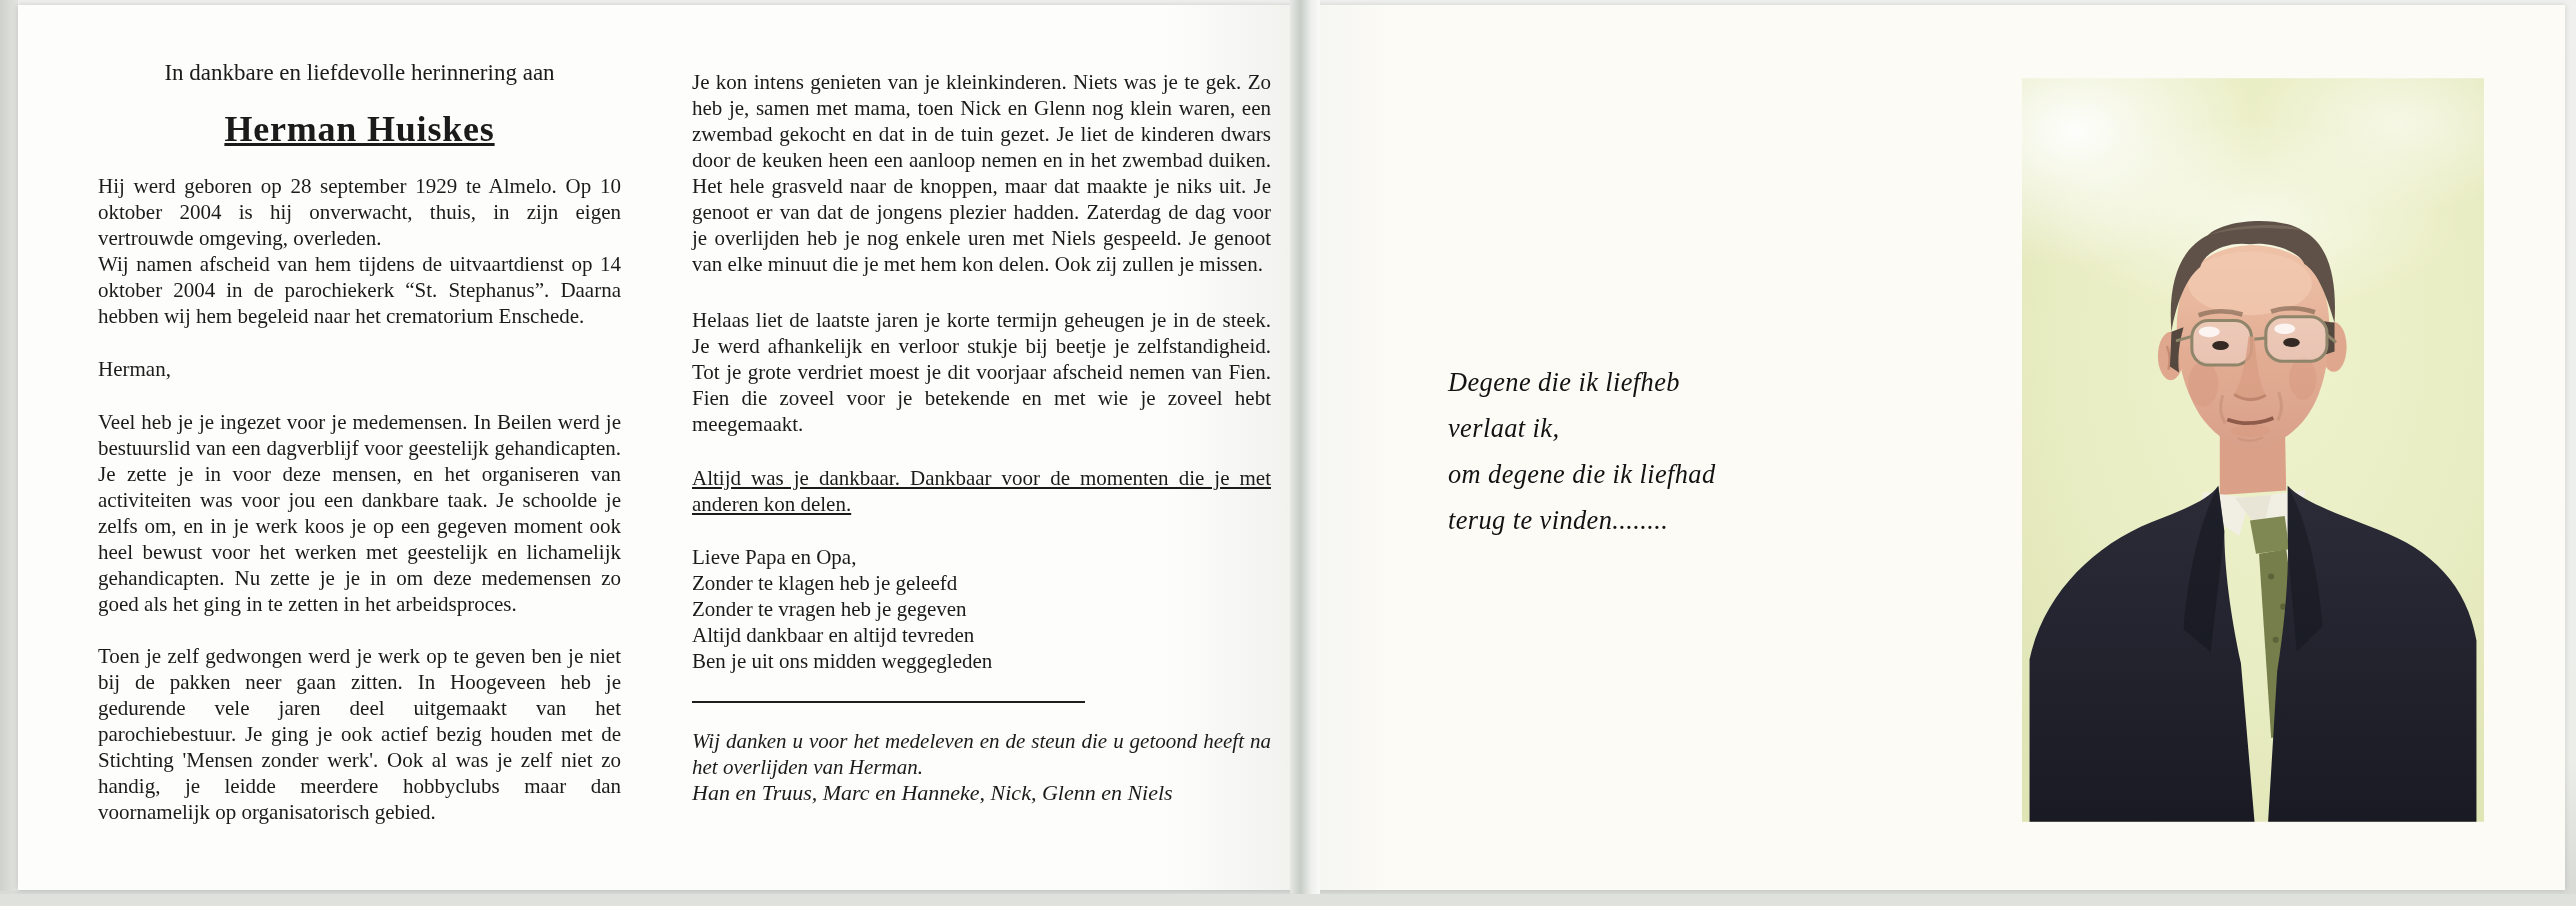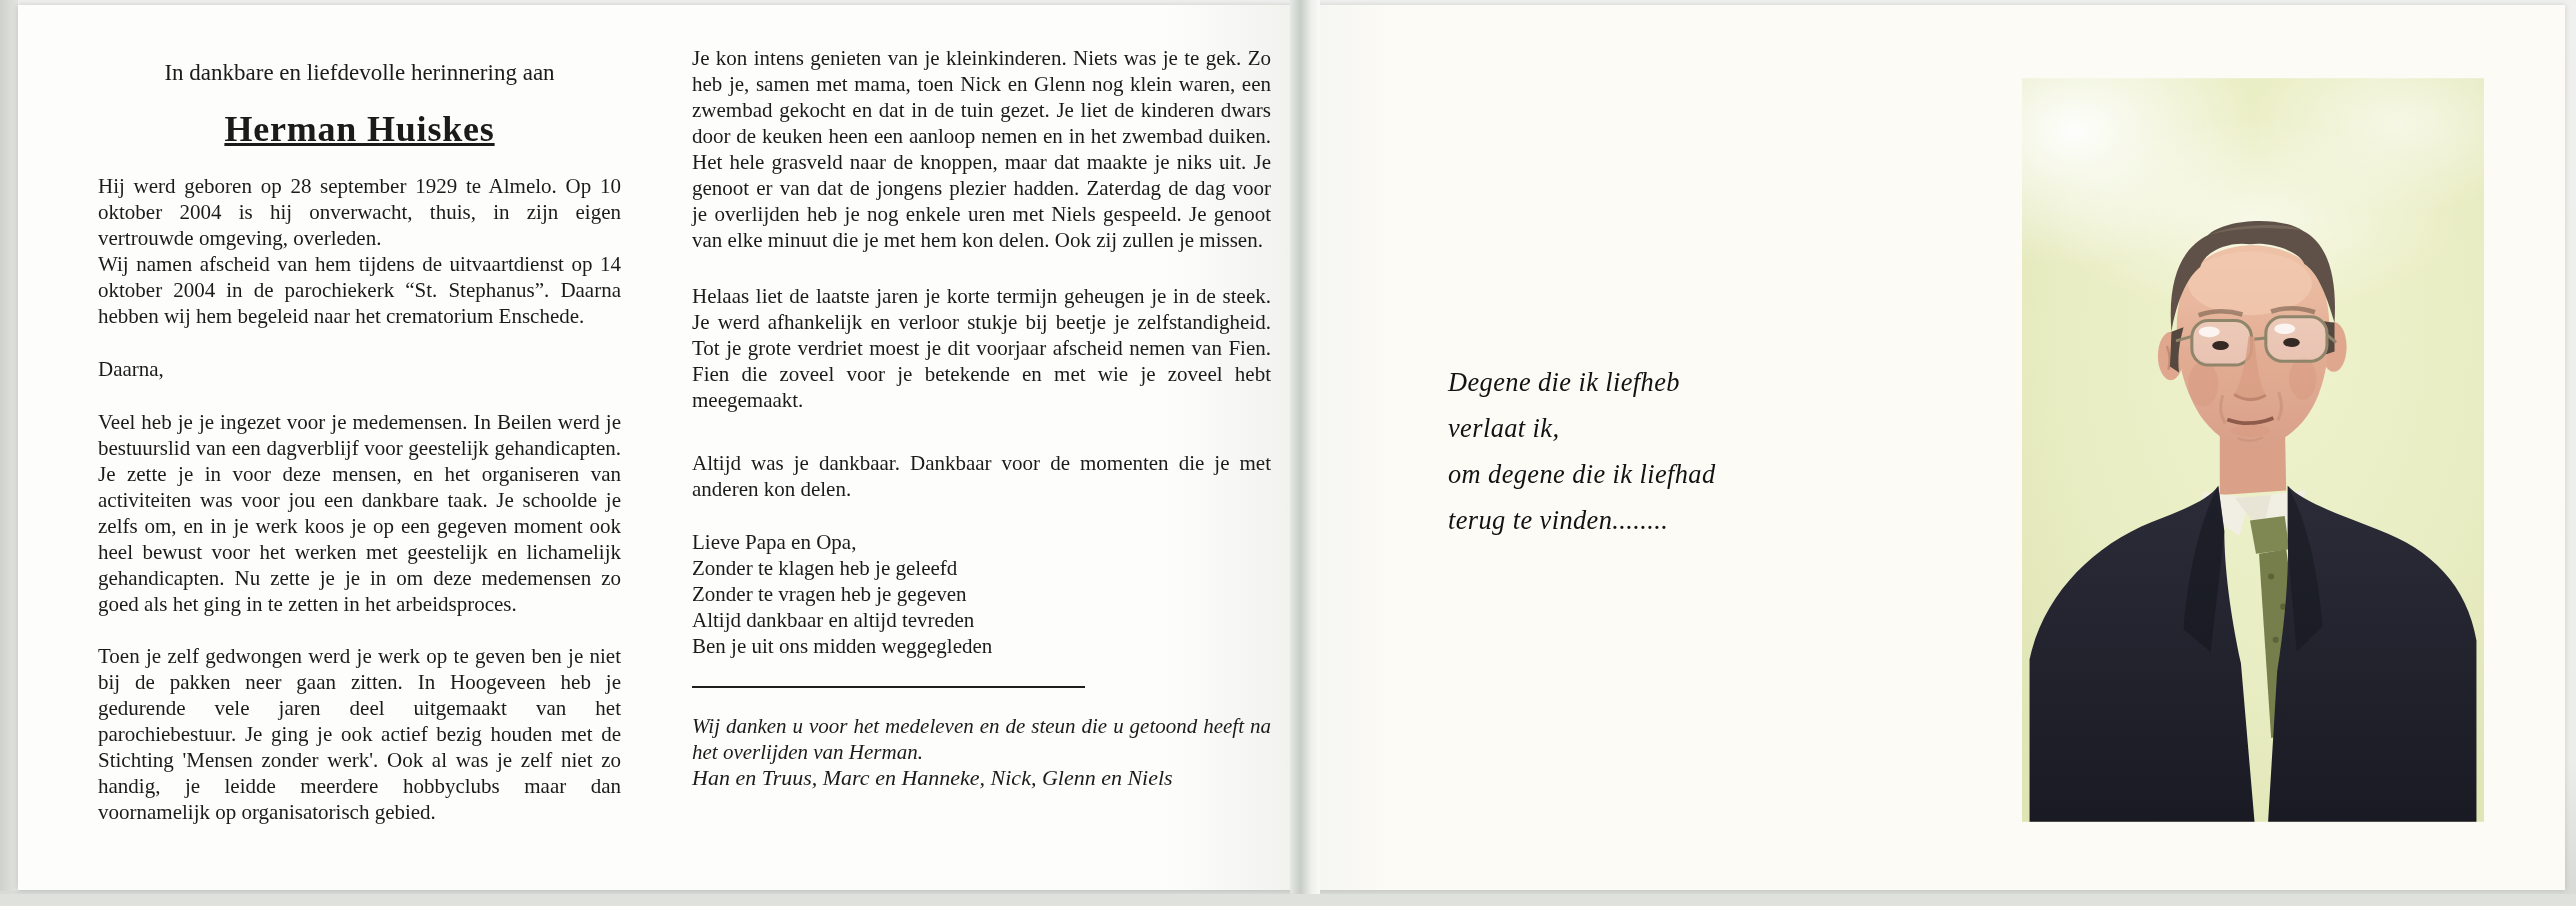--- a/index.html
+++ b/index.html
@@ -26,31 +26,31 @@
     left:1317px; width:1248px;
     background:linear-gradient(to right,#f6f6f2 0%,#fcfbf6 6%,#fcfbf6 100%);
     box-shadow:0 0 6px rgba(0,0,0,.14);
   }
   .fold {
     position:absolute; left:1290px; top:0; width:30px; height:907px;
     background:linear-gradient(to right,#e6e8e3 0%,#c7cdc7 35%,#eef0ec 72%,#f9f9f6 100%);
   }
   .col { position:absolute; text-align:justify; font-size:21px; line-height:26px; }
   .col1 { left:80px; top:39px;  width:523px; }
-  .col2 { left:674px; top:40px;  width:579px; }
+  .col2 { left:674px; top:64px;  width:579px; }
   .memorial-header { text-align:center; font-size:23px; margin:16.6px 0 0; }
   .memorial-title  { text-align:center; font-size:36px; line-height:41px; font-weight:bold; letter-spacing:0.8px; margin:23px 0 0;text-decoration:underline; }
   .p1a        { margin-top:23px;font-family:Liberation Serif, serif; }
   .p1b        { margin-top:0; }
   .salutation { margin-top:27px; text-align:left; }
   .p2         { margin-top:27px; }
   .p3         { margin-top:26px; }
   .c2p1 { margin-top:0; }
   .c2p2 { margin-top:30px; }
-  .c2p3 { margin-top:37px; }
+  .c2p3 { margin-top:28px;text-decoration:underline; }
   .poem { margin-top:27px; text-align:left; }
   .rule { margin-top:27px; width:393px; height:0; border-top:2.3px solid #1e1e1e; }
   .thanks    { margin-top:25px; font-style:italic; }
   .signature { font-style:italic; font-size:22px; text-align:left; }
   .quote {
     position:absolute; left:131px; top:354px;
     font-style:italic; font-size:26.4px; line-height:46px; letter-spacing:0.4px; color:#121212;
   }
   .photo-frame { position:absolute; left:705px; top:73px; width:462px; height:744px; }
   .photo-frame svg { display:block; width:462px; height:744px; }
@@ -63,21 +63,21 @@
   <div class="edge-strip-left"></div>
   <div class="edge-strip-bottom"></div>
 
   <div class="page page-left">
 
     <div class="col col1">
       <div class="memorial-header">In dankbare en liefdevolle herinnering aan</div>
       <div class="memorial-title">Herman Huiskes</div>
       <div class="p1a">Hij werd geboren op 28 september 1929 te Almelo. Op 10 oktober 2004 is hij onverwacht, thuis, in zijn eigen vertrouwde omgeving, overleden.</div>
       <div class="p1b">Wij namen afscheid van hem tijdens de uitvaartdienst op 14 oktober 2004 in de parochiekerk “St. Stephanus”. Daarna hebben wij hem begeleid naar het crematorium Enschede.</div>
-      <div class="salutation">Daarna,</div>
+      <div class="salutation">Herman,</div>
       <div class="p2">Veel heb je je ingezet voor je medemensen. In Beilen werd je bestuurslid van een dagverblijf voor geestelijk gehandicapten. Je zette je in voor deze mensen, en het organiseren van activiteiten was voor jou een dankbare taak. Je schoolde je zelfs om, en in je werk koos je op een gegeven moment ook heel bewust voor het werken met geestelijk en lichamelijk gehandicapten. Nu zette je je in om deze medemensen zo goed als het ging in te zetten in het arbeidsproces.</div>
       <div class="p3">Toen je zelf gedwongen werd je werk op te geven ben je niet bij de pakken neer gaan zitten. In Hoogeveen heb je gedurende vele jaren deel uitgemaakt van het parochiebestuur. Je ging je ook actief bezig houden met de Stichting 'Mensen zonder werk'. Ook al was je zelf niet zo handig, je leidde meerdere hobbyclubs maar dan voornamelijk op organisatorisch gebied.</div>
     </div>
 
     <div class="col col2">
       <div class="c2p1">Je kon intens genieten van je kleinkinderen. Niets was je te gek. Zo heb je, samen met mama, toen Nick en Glenn nog klein waren, een zwembad gekocht en dat in de tuin gezet. Je liet de kinderen dwars door de keuken heen een aanloop nemen en in het zwembad duiken. Het hele grasveld naar de knoppen, maar dat maakte je niks uit. Je genoot er van dat de jongens plezier hadden. Zaterdag de dag voor je overlijden heb je nog enkele uren met Niels gespeeld. Je genoot van elke minuut die je met hem kon delen. Ook zij zullen je missen.</div>
       <div class="c2p2">Helaas liet de laatste jaren je korte termijn geheugen je in de steek. Je werd afhankelijk en verloor stukje bij beetje je zelfstandigheid. Tot je grote verdriet moest je dit voorjaar afscheid nemen van Fien. Fien die zoveel voor je betekende en met wie je zoveel hebt meegemaakt.</div>
       <div class="c2p3">Altijd was je dankbaar. Dankbaar voor de momenten die je met anderen kon delen.</div>
       <div class="poem">
         <div>Lieve Papa en Opa,</div>

